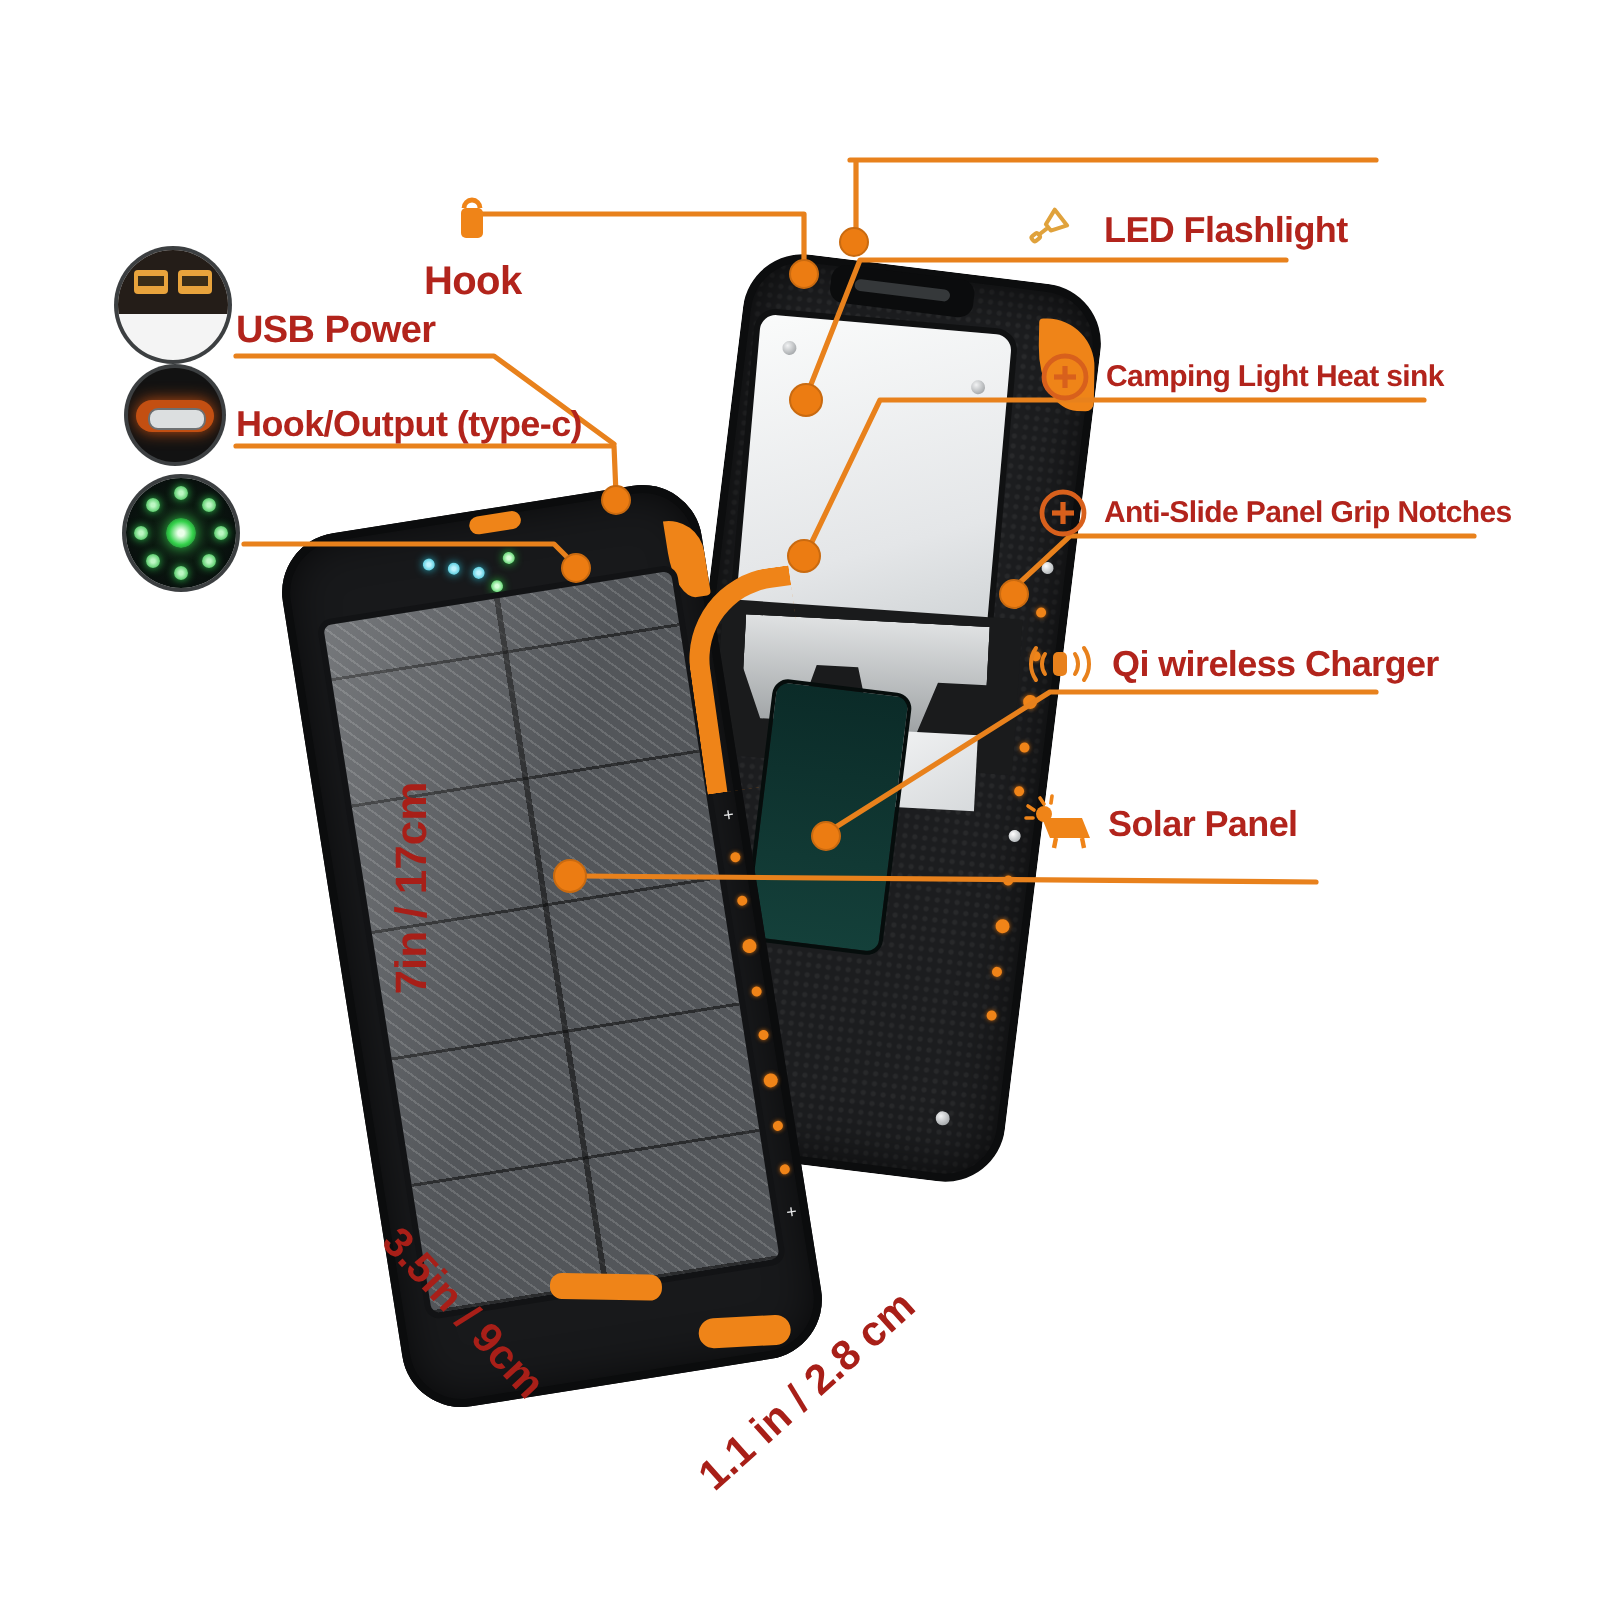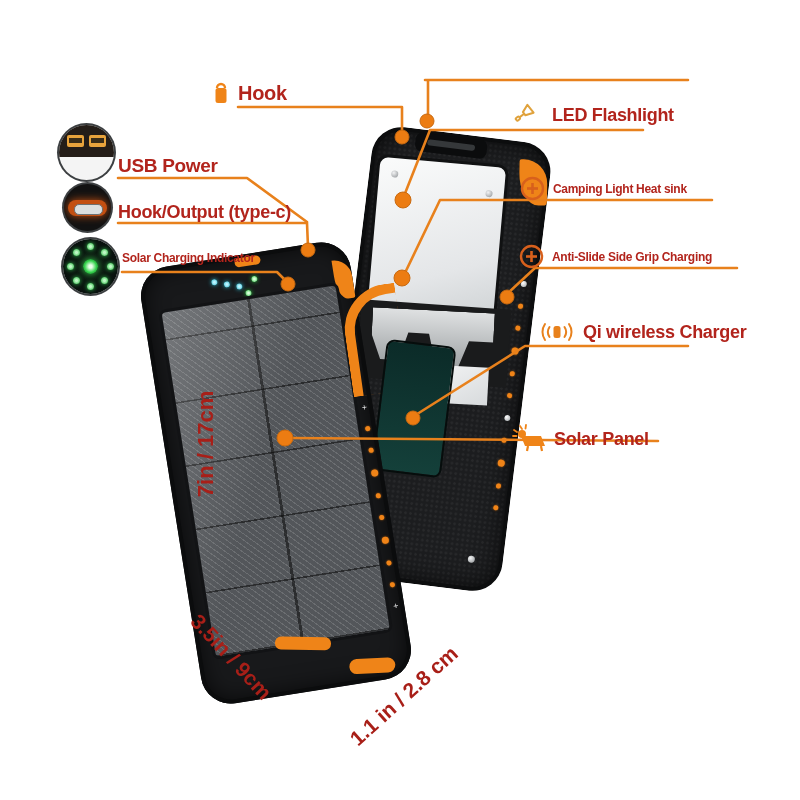--- a/index.html
+++ b/index.html
@@ -56,21 +56,21 @@
   .led.green{background:radial-gradient(circle,#d6ffd9 20%,#26bf3c);box-shadow:0 0 4px #26bf3c;}
   .accent{position:absolute;background:#ef8418;border-radius:6px;}
   
   #orange-curve{position:absolute;left:346px;top:286px;width:46px;height:98px;
     border-left:10px solid #ef8418;border-top:10px solid #ef8418;
     border-top-left-radius:46px;transform:rotate(-8deg);}
 
   
   .callout{position:absolute;display:flex;align-items:center;gap:8px;white-space:nowrap;}
   .callout .t{font-weight:bold;color:#b2241c;letter-spacing:-0.3px;}
-  .r17 .t{font-size:12px;}
+  .r17 .t{font-size:15px;}
   .r18 .t{font-size:18px;}
   .l19 .t{font-size:19px;}
   .ic{display:inline-flex;align-items:center;justify-content:center;}
   .dim{position:absolute;font-weight:bold;color:#a81f18;white-space:nowrap;}
 
   
   .zoomcircle{position:absolute;border-radius:50%;overflow:hidden;box-shadow:0 0 0 2px #3c3f41;}
   #usb-circle{left:59px;top:125px;width:55px;height:55px;background:#f4f4f4;}
   #usb-circle .top{position:absolute;left:0;top:0;width:100%;height:58%;background:#241d18;}
   #usb-circle .port{position:absolute;top:10px;width:17px;height:12px;background:#e8a33c;
@@ -201,25 +201,22 @@
     <div class="g" style="left:10px;top:10px;"></div>
     <div class="c"></div>
   </div>
 
   <div class="callout l19" style="left:118px;top:155px;">
     <span class="t">USB Power</span>
   </div>
   <div class="callout r18" style="left:118px;top:202px;">
     <span class="t">Hook/Output (type-c)</span>
   </div>
-  <div class="callout r17" style="left:122px;top:251px;">
-    <span class="t">Solar Charging Indicator</span>
-  </div>
-
-  <div class="callout l19" style="left:212px;top:80px;">
+
+  <div class="callout l19" style="left:212px;top:96px;flex-direction:column;">
     <span class="ic">
       <svg width="18" height="26" viewBox="0 0 18 26">
         <path d="M5,8 a4,4 0 1 1 8,0" fill="none" stroke="#ef8418" stroke-width="2.4"></path>
         <rect x="3.5" y="8" width="11" height="15" rx="2.5" fill="#ef8418"></rect>
       </svg>
     </span>
     <span class="t" style="font-size:20px;">Hook</span>
   </div>
 
 
@@ -247,39 +244,39 @@
   </div>
 
   <div class="callout r17" style="left:519px;top:244px;">
     <span class="ic">
       <svg width="25" height="25" viewBox="0 0 25 25">
         <circle cx="12.5" cy="12.5" r="10.5" fill="none" stroke="#d8601c" stroke-width="2.4"></circle>
         <line x1="12.5" y1="7" x2="12.5" y2="18" stroke="#d8601c" stroke-width="2.6"></line>
         <line x1="7" y1="12.5" x2="18" y2="12.5" stroke="#d8601c" stroke-width="2.6"></line>
       </svg>
     </span>
-    <span class="t">Anti-Slide Side Grip Charging</span>
-  </div>
-
-  <div class="callout r18" style="left:539px;top:320px;justify-content:center;">
+    <span class="t">Anti-Slide Panel Grip Notches</span>
+  </div>
+
+  <div class="callout r18" style="left:512px;top:320px;justify-content:center;">
     <span class="ic">
       <svg width="36" height="24" viewBox="0 0 36 24">
         <g fill="none" stroke="#e8811c" stroke-width="2" stroke-linecap="round">
           <path d="M6,4 a14,14 0 0 0 0,16"></path>
           <path d="M10.5,7 a9,9 0 0 0 0,10"></path>
           <path d="M30,4 a14,14 0 0 1 0,16"></path>
           <path d="M25.5,7 a9,9 0 0 1 0,10"></path>
         </g>
         <rect x="14.5" y="6" width="7" height="12" rx="2.5" fill="#e8811c"></rect>
       </svg>
     </span>
     <span class="t">Qi wireless Charger</span>
   </div>
 
-  <div class="callout r18" style="left:512px;top:424px;">
+  <div class="callout r18" style="left:512px;top:397px;">
     <span class="ic">
       <svg width="34" height="30" viewBox="0 0 34 30">
         <g stroke="#ef8418" stroke-width="1.8" stroke-linecap="round">
           <line x1="8" y1="2" x2="10" y2="5"></line>
             <line x1="2" y1="6" x2="5" y2="8"></line>
           <line x1="14" y1="1" x2="13.5" y2="4.5"></line>
             <line x1="1" y1="12" x2="4.5" y2="12"></line>
         </g>
         <circle cx="10" cy="10" r="4" fill="#ef8418"></circle>
         <path d="M9,12 L29,12 L33,22 L13,22 Z" fill="#ef8418"></path>

